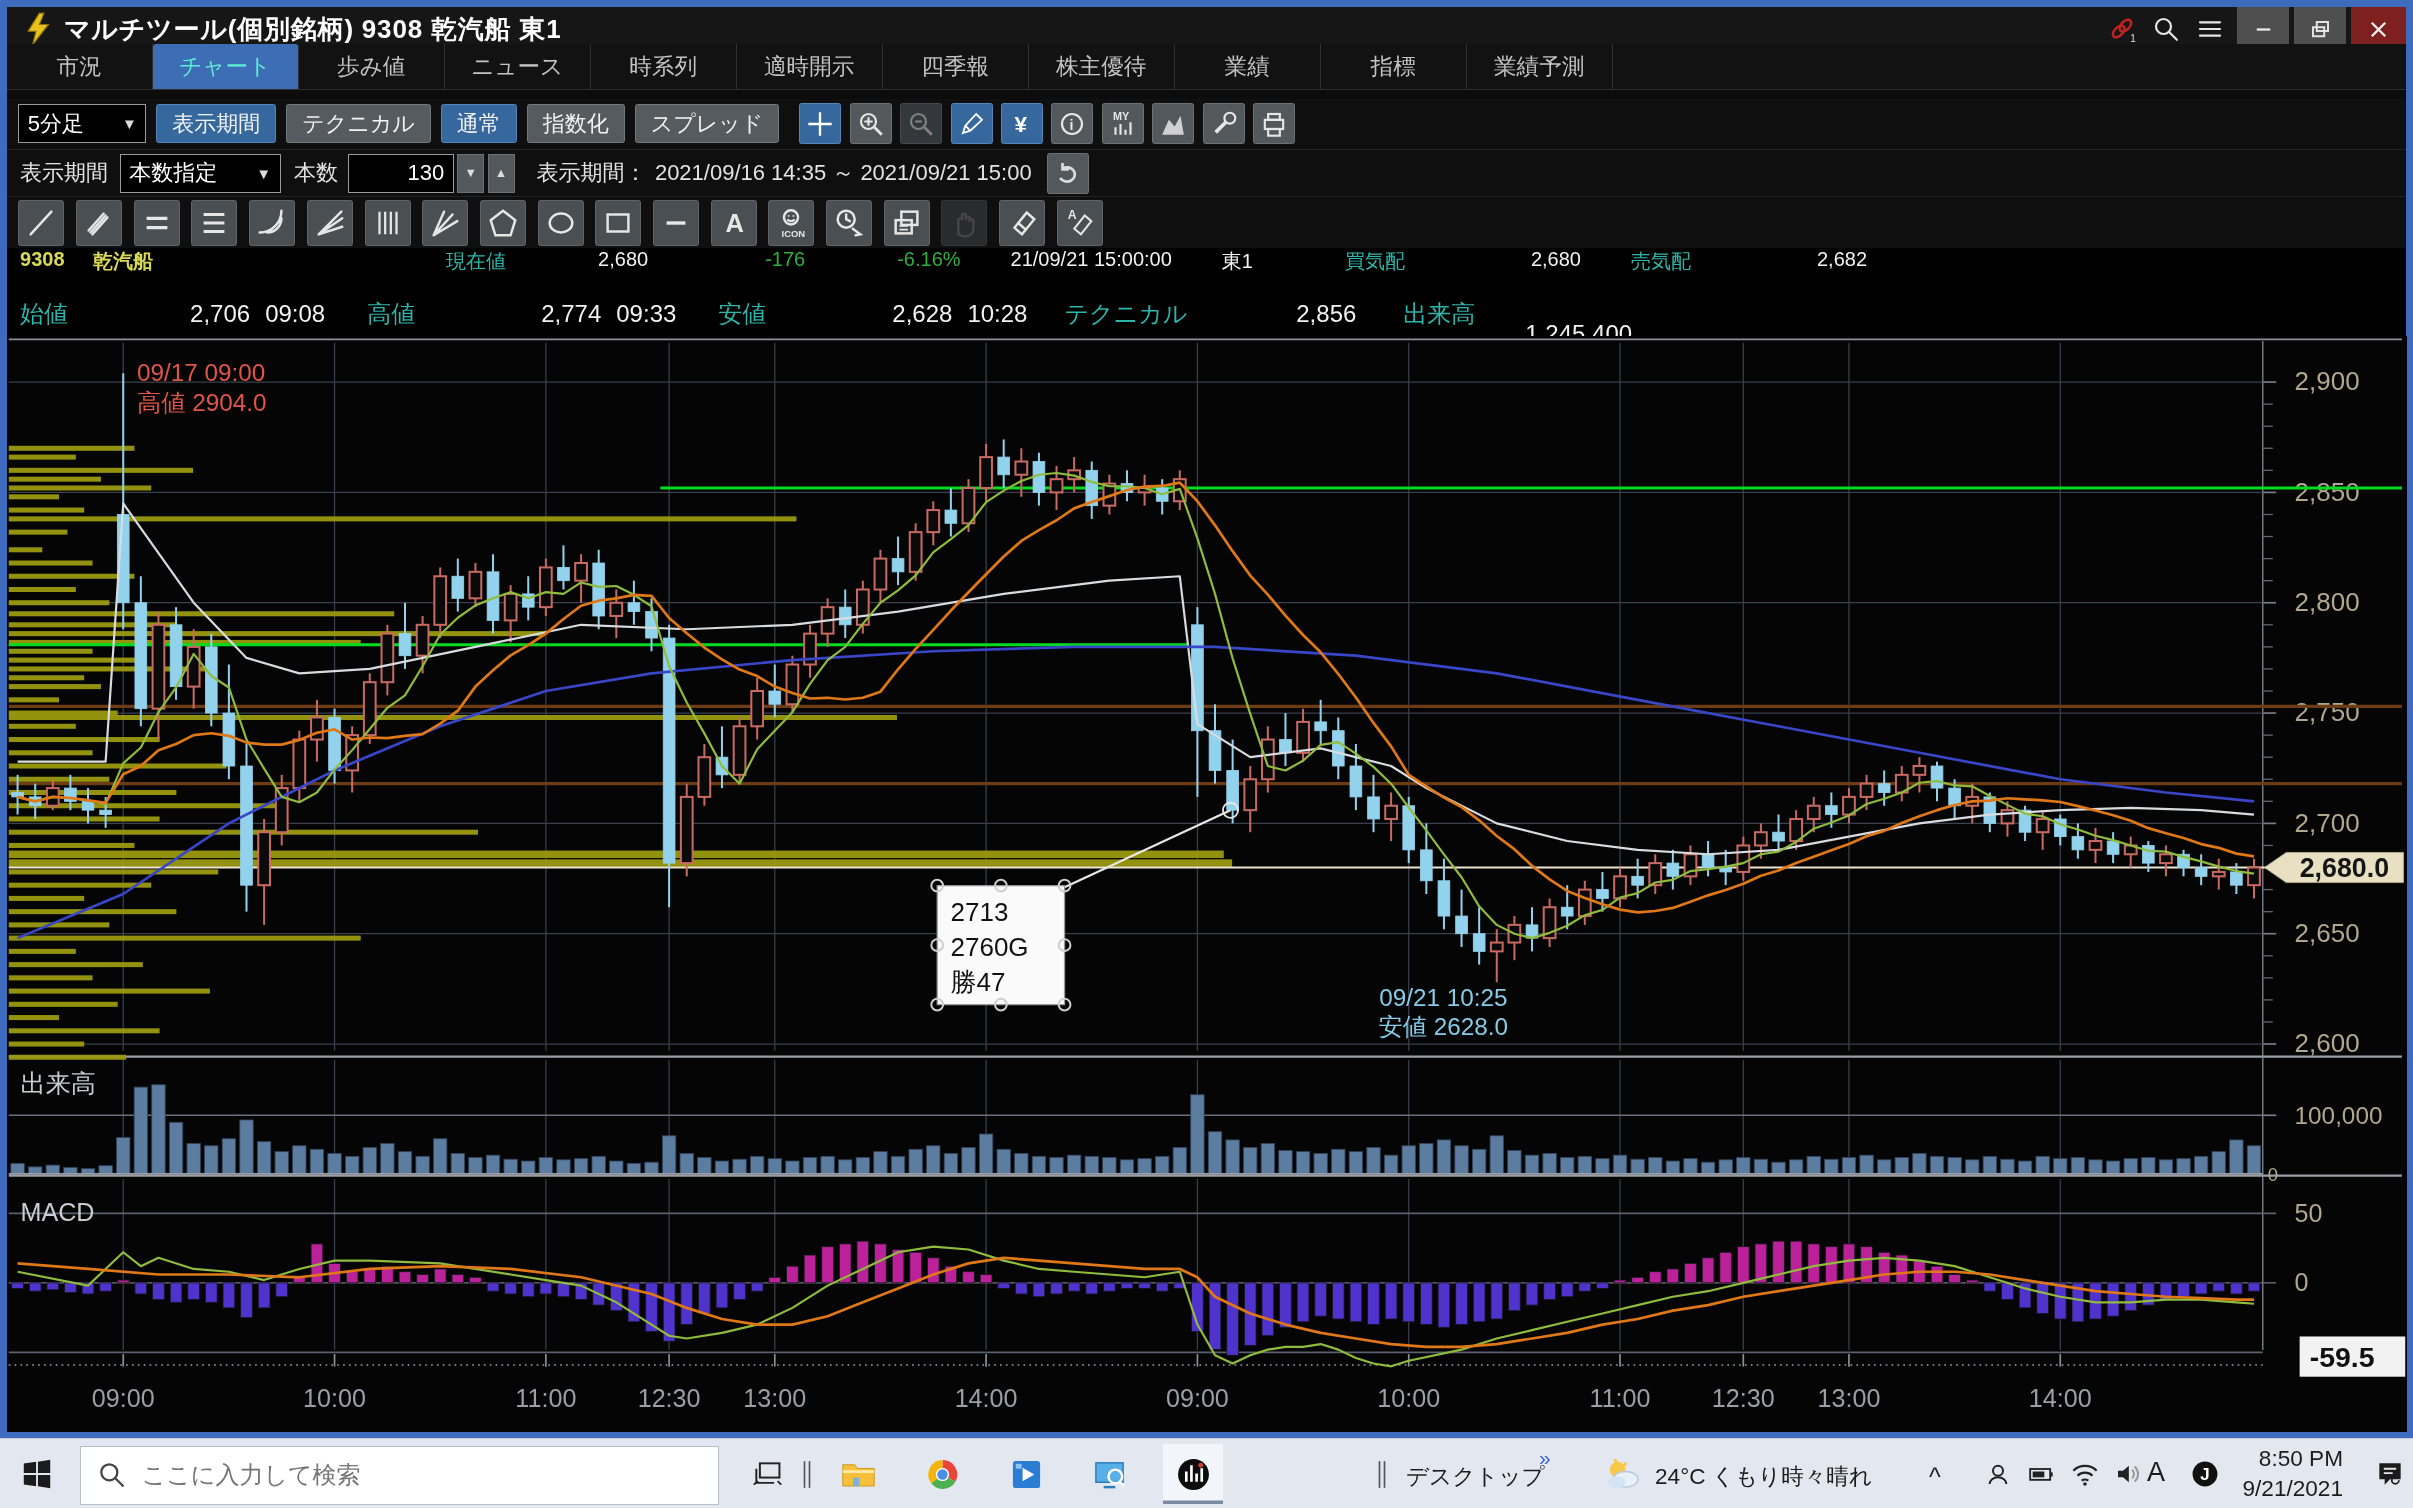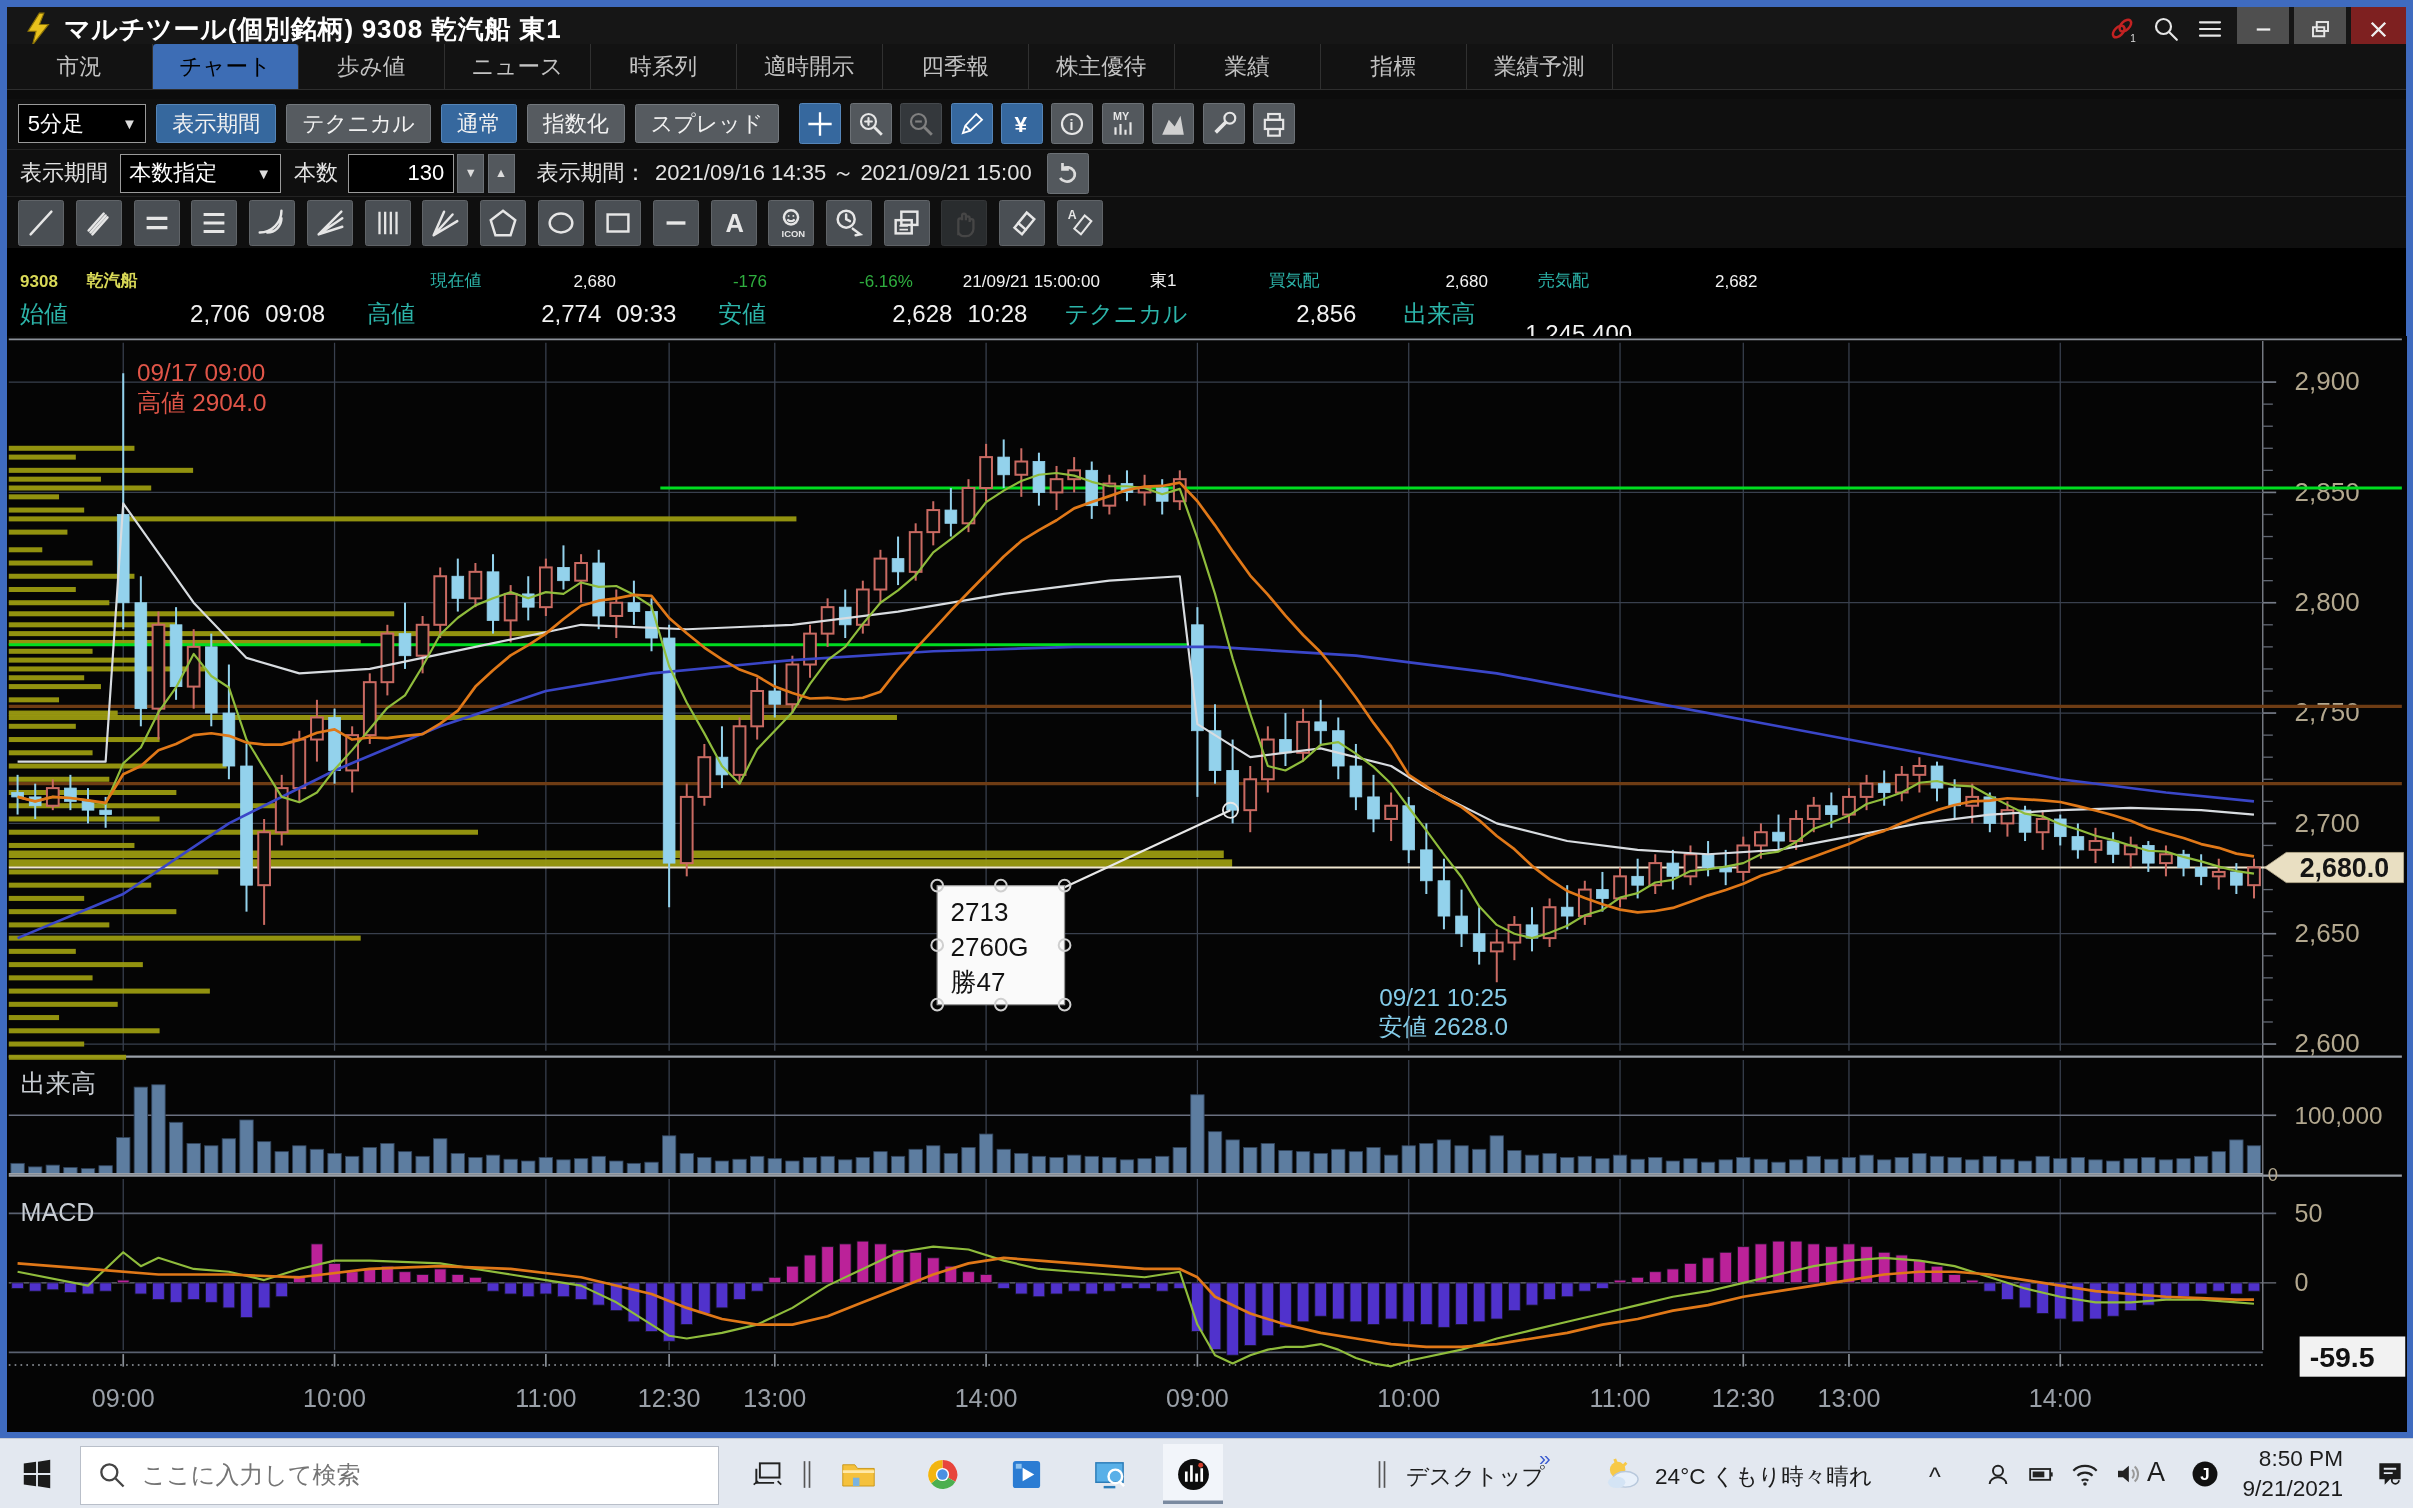--- a/index.html
+++ b/index.html
@@ -10,39 +10,39 @@
   #titlebar{position:absolute;left:0;top:0;width:100%;height:45px;background:#161616;display:flex;align-items:center;}
   #title-text{color:#fff;font-size:26px;font-weight:bold;margin-left:11.7px;letter-spacing:0.8px;}
   #bolt{width:28.5px;height:34px;margin-left:17px;}
   #title-right{position:absolute;right:0;top:0;height:45px;display:flex;align-items:center;}
   .title-ic{width:44px;height:45px;display:flex;align-items:center;justify-content:center;}
   .winbtn{width:52px;height:45px;display:flex;align-items:center;justify-content:center;background:#4f4f4f;margin-left:5px;}
   .winbtn.close{background:#7e2020;width:55px;margin-left:5px;}
   
   #tabbar{position:absolute;left:0;top:37px;width:100%;height:45px;background:#121212;display:flex;align-items:stretch;border-bottom:1.7px solid #2e2e2e;}
   .tab{min-width:101px;padding:0 22px;display:flex;align-items:center;justify-content:center;color:#c3c3c3;font-size:22.6px;border-right:0.8px solid #303030;cursor:default;}
-  .tab.active{background:#3d6db5;color:#000000;border-radius:3.4px 3.4px 0 0;}
+  .tab.active{background:#3d6db5;color:#5eead4;border-radius:3.4px 3.4px 0 0;}
   
   #row1{position:absolute;left:0;top:92px;width:100%;height:50px;background:#0f0f0f;display:flex;align-items:center;}
   #row2{position:absolute;left:0;top:142px;width:100%;height:47px;background:#0f0f0f;display:flex;align-items:center;border-top:0.8px solid #232323;}
   #row3{position:absolute;left:0;top:189px;width:100%;height:52px;background:#0f0f0f;display:flex;align-items:center;border-top:0.8px solid #232323;}
   .sel{background:#000;border:0.8px solid #9a9a9a;color:#fff;font-size:22px;height:37px;display:flex;align-items:center;padding:0 8.4px;}
   .sel .arr{margin-left:15px;font-size:15px;color:#ddd;}
   .btn{height:37px;padding:0 15px;margin-left:10px;display:flex;align-items:center;font-size:22px;color:#f2f2f2;background:#565b60;border:0.8px solid #73787d;border-radius:2.5px;}
   .btn.blue{background:#36689e;border-color:#5585b8;}
   .ibtn{width:40px;height:39px;margin-left:8.4px;display:flex;align-items:center;justify-content:center;background:#53585d;border:0.8px solid #6c7176;border-radius:2.5px;}
   .ibtn.blue{background:#36689e;border-color:#5585b8;}
   .ibtn.disabled{background:#34383c;border-color:#45494d;}
   .lbl{color:#e3e3e3;font-size:22px;margin-left:13.4px;}
   #count-box{width:87px;text-align:right;justify-content:flex-end;}
   .spin{width:25px;height:37px;margin-left:3.4px;background:#53585d;border:0.8px solid #6c7176;color:#ddd;font-size:12.6px;display:flex;align-items:center;justify-content:center;}
   .dbtn{width:44px;height:44px;margin-left:7.5px;display:flex;align-items:center;justify-content:center;background:#4a4f54;border:0.8px solid #606468;border-radius:2.5px;}
   .dbtn.disabled{opacity:.45;}
   
-  #quote1{position:absolute;left:0;top:241px;width:100%;height:44px;background:#000;display:flex;align-items:flex-end;font-size:17px;}
+  #quote1{position:absolute;left:0;top:241px;width:100%;height:44px;background:#000;display:flex;align-items:flex-start;font-size:20px;}
   #quote2{position:absolute;left:0;top:285px;width:100%;height:44px;background:#000;display:flex;align-items:center;font-size:24px;}
   .teal{color:#2cb5aa;}
   .yel{color:#d9d957;font-weight:bold;}
   .grn{color:#2fae3f;}
   .wht{color:#f2f2f2;}
   .q{margin-left:0;}
   
   #chart-wrap{position:absolute;left:0;top:329px;width:2400px;height:1096px;background:#050505;}
   svg text{font-family:"Liberation Sans",sans-serif;}
   

